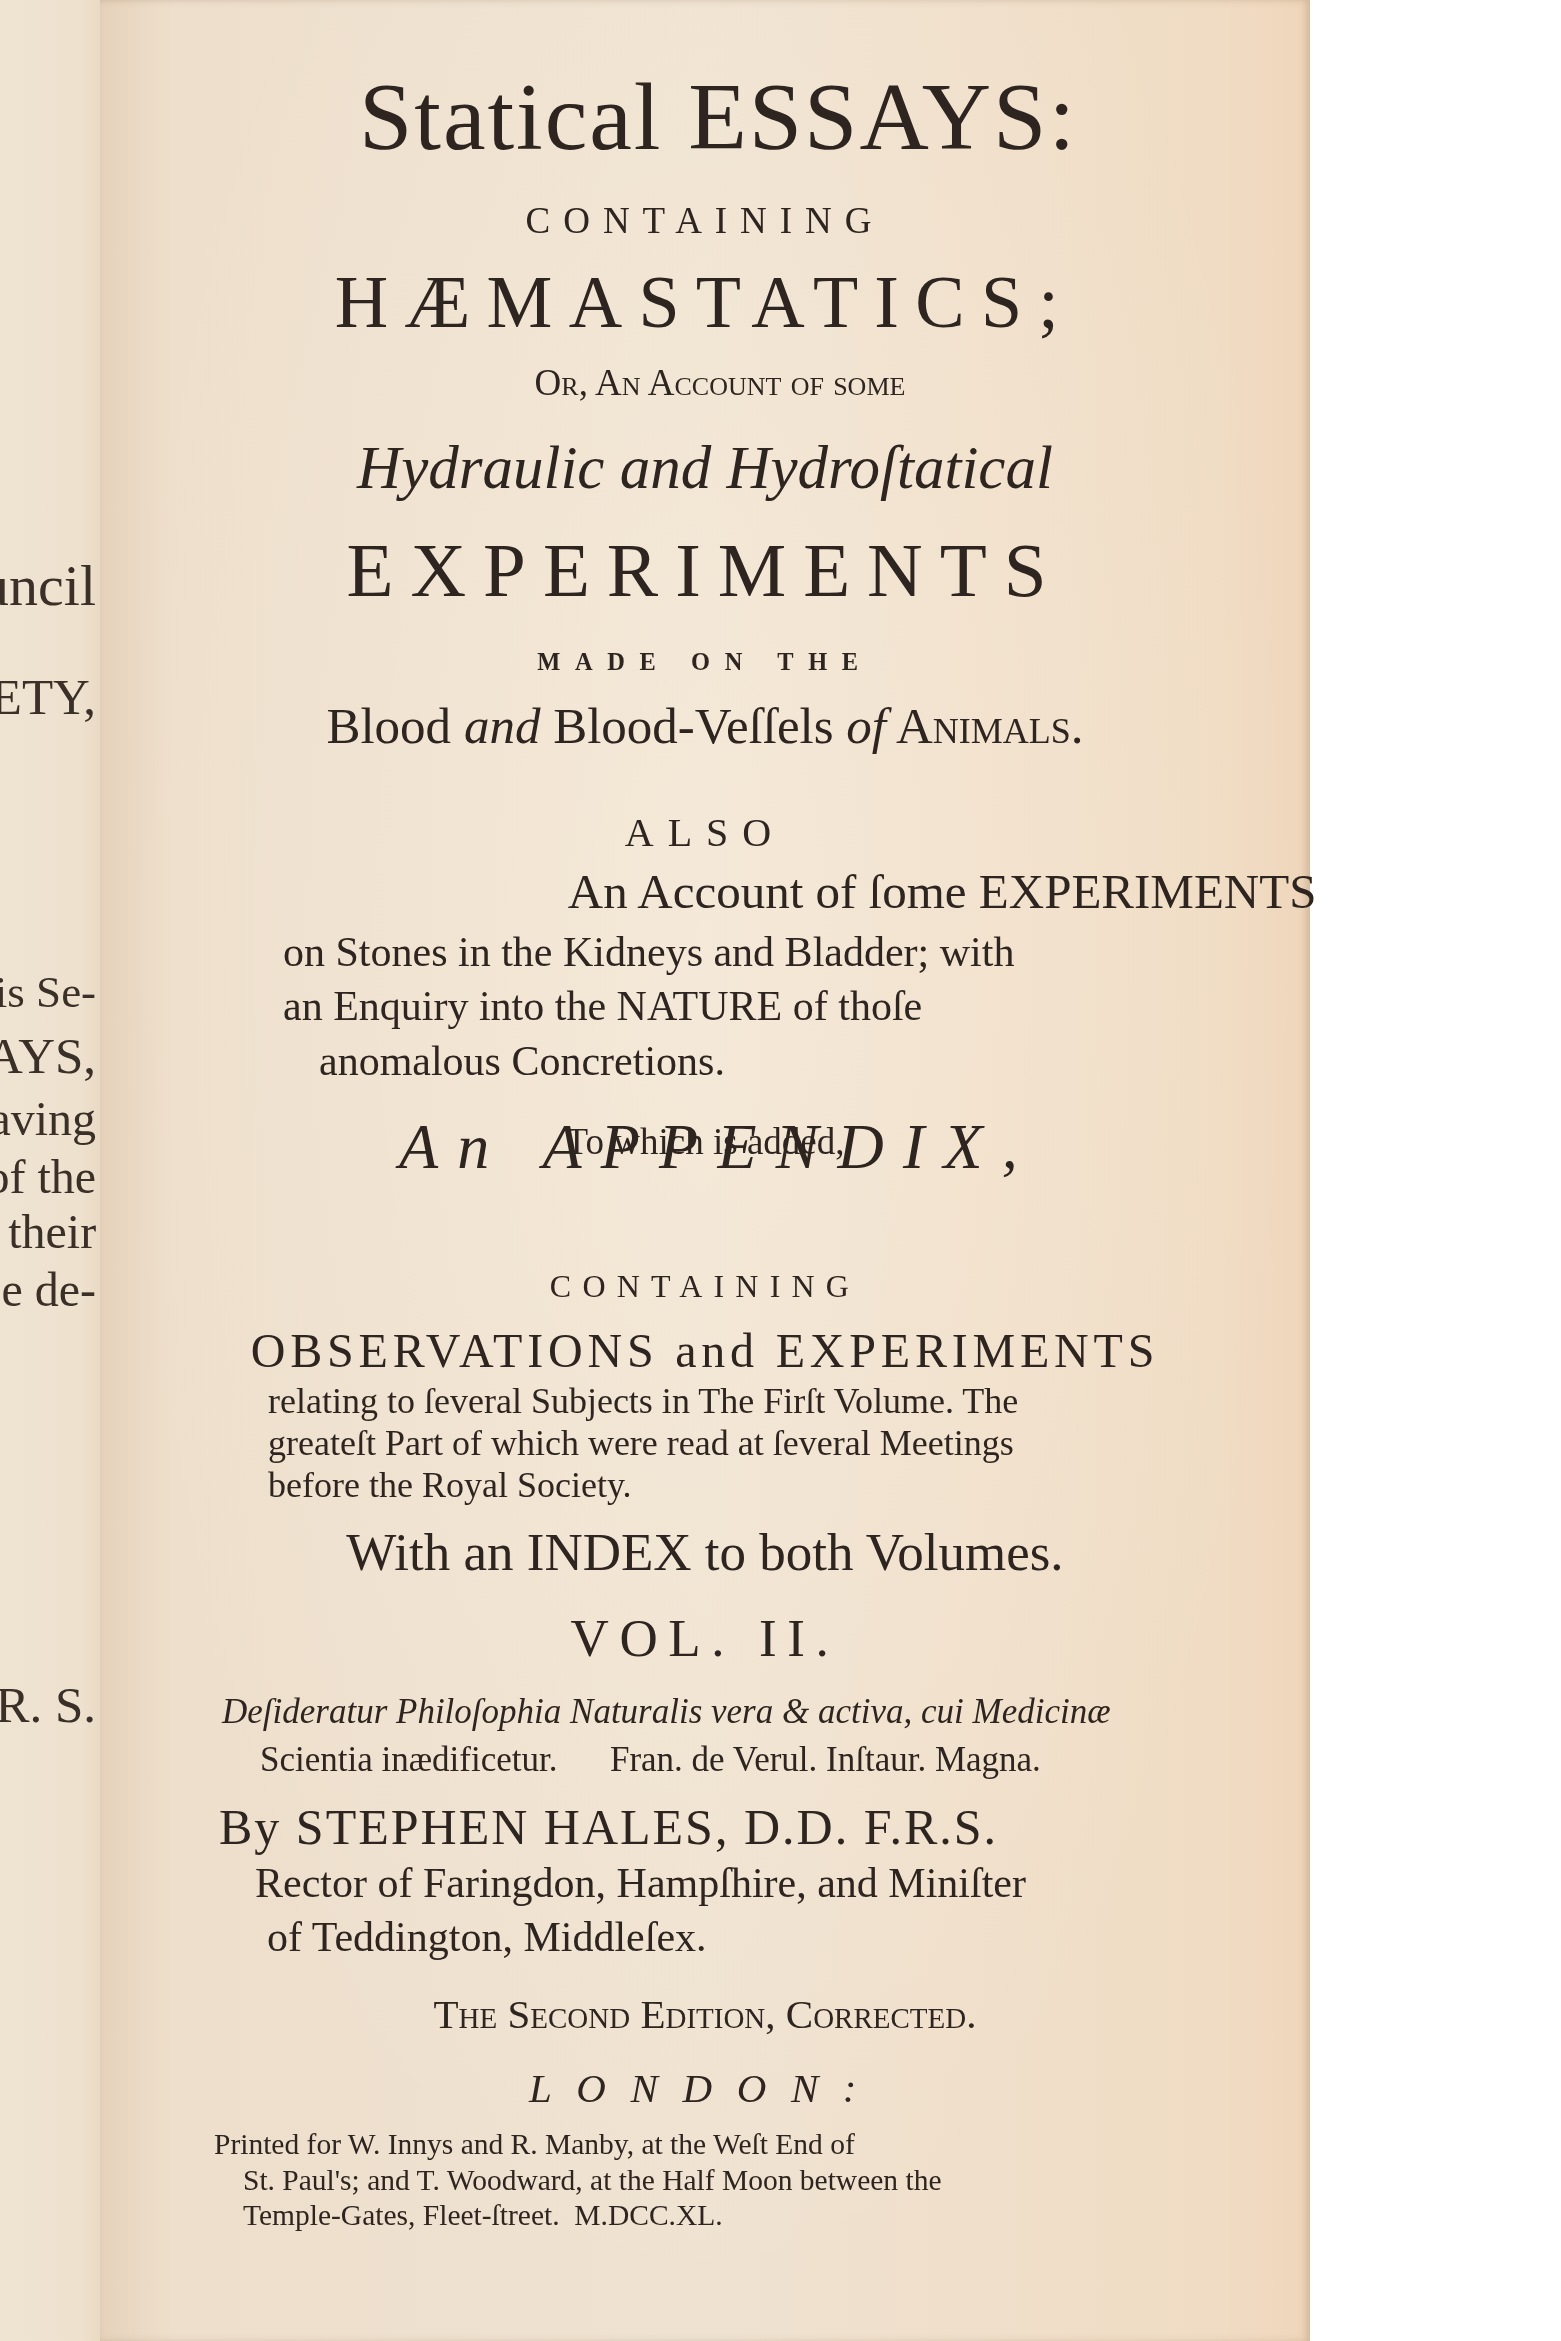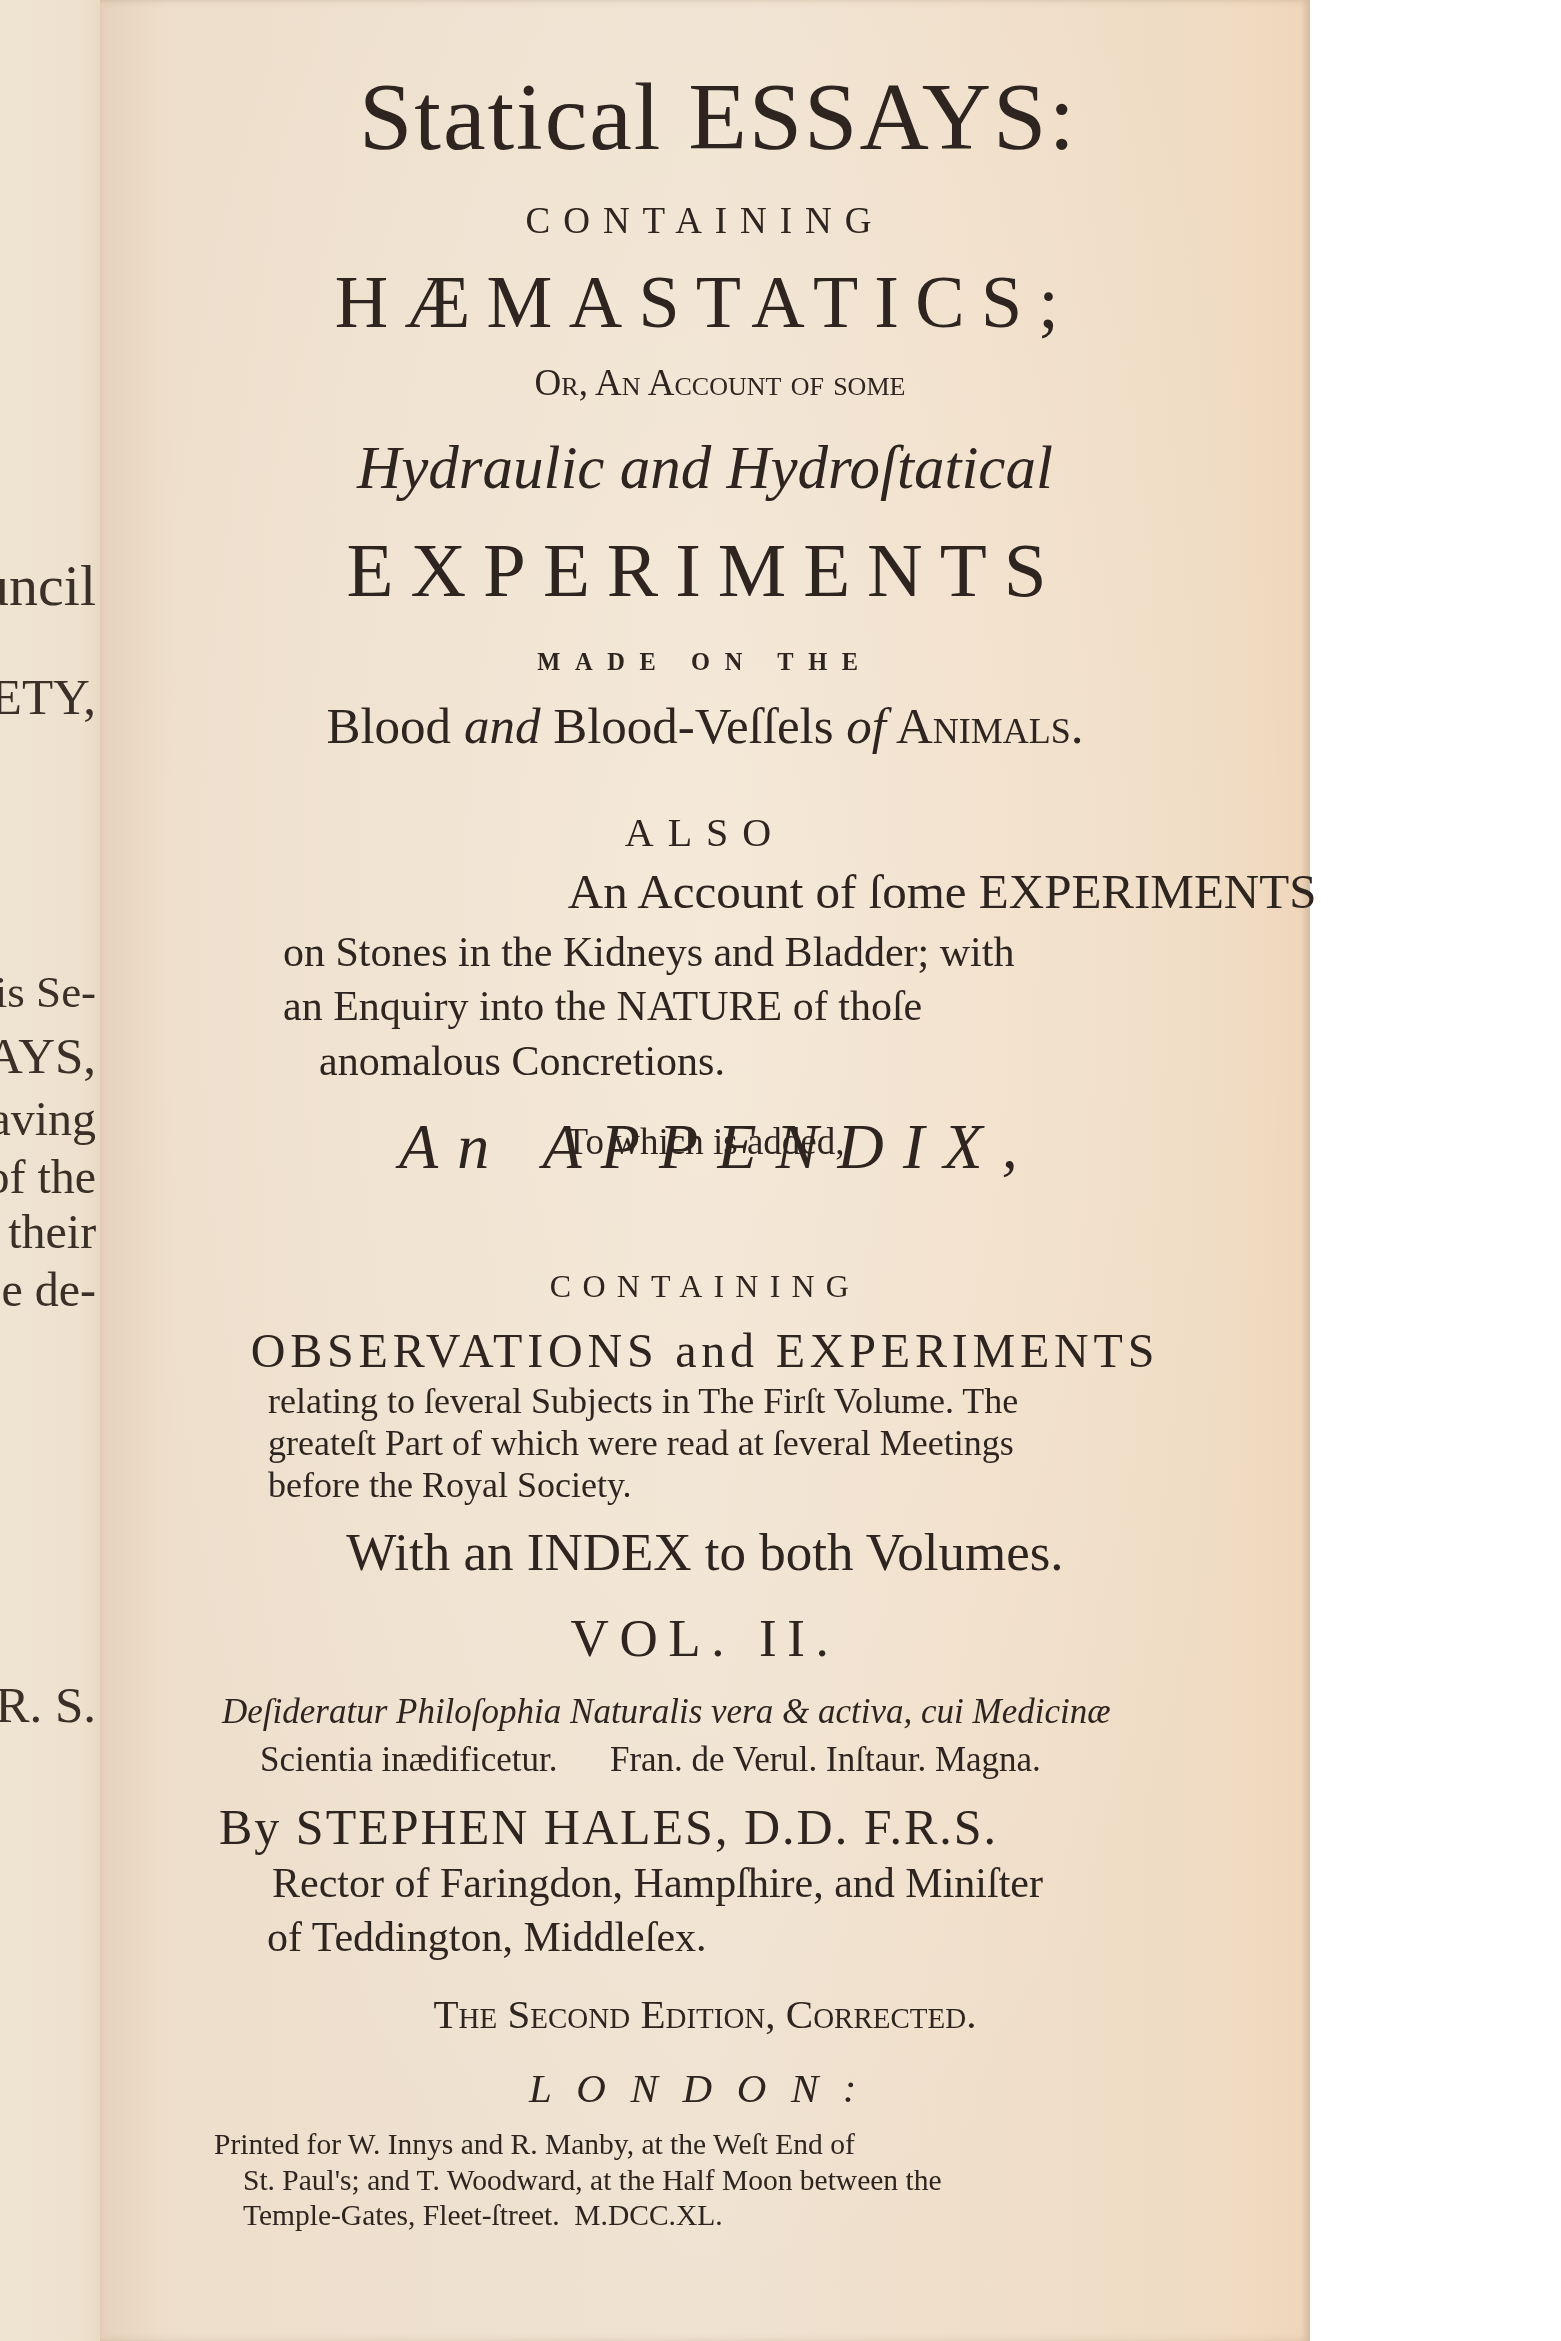--- a/index.html
+++ b/index.html
@@ -91,21 +91,21 @@
   <div class="block" style="left:168px; top:1422px; font-size:36px;">greateſt Part of which were read at ſeveral Meetings</div>
 
   <div class="line" style="top:1522px; font-size:53px;">With an INDEX to both Volumes.</div>
 
   <div class="line" style="top:1608px; font-size:53px; letter-spacing:0.2em;">VOL. II.</div>
 
   <div class="block it" style="left:122px; top:1692px; font-size:35px;">Deſideratur Philoſophia Naturalis vera &amp; activa, cui Medicinæ</div>
   <div class="block" style="left:160px; top:1740px; font-size:35px; white-space:pre;">Scientia inædificetur.      Fran. de Verul. Inſtaur. Magna.</div>
 
   <div class="block" style="left:119px; top:1798px; font-size:50px; letter-spacing:0.04em;">By STEPHEN HALES, D.D. F.R.S.</div>
-  <div class="block" style="left:172px; top:1859px; font-size:42px;">Rector of Faringdon, Hampſhire, and Miniſter</div>
+  <div class="block" style="left:155px; top:1859px; font-size:42px;">Rector of Faringdon, Hampſhire, and Miniſter</div>
   <div class="block" style="left:167px; top:1913px; font-size:42px;">of Teddington, Middleſex.</div>
 
   <div class="line sc" style="top:1990px; font-size:41px;">The Second Edition, Corrected.</div>
 
   <div class="line it xwide" style="top:2064px; font-size:41px;">LONDON:</div>
 
   <div class="block" style="left:114px; top:2128px; font-size:29.5px;">Printed for W. Innys and R. Manby, at the Weſt End of</div>
   <div class="block" style="left:143px; top:2164px; font-size:29.5px;">St. Paul's; and T. Woodward, at the Half Moon between the</div>
   <div class="block" style="left:143px; top:2199px; font-size:29.5px; white-space:pre;">Temple-Gates, Fleet-ſtreet.  M.DCC.XL.</div>
 </div>

